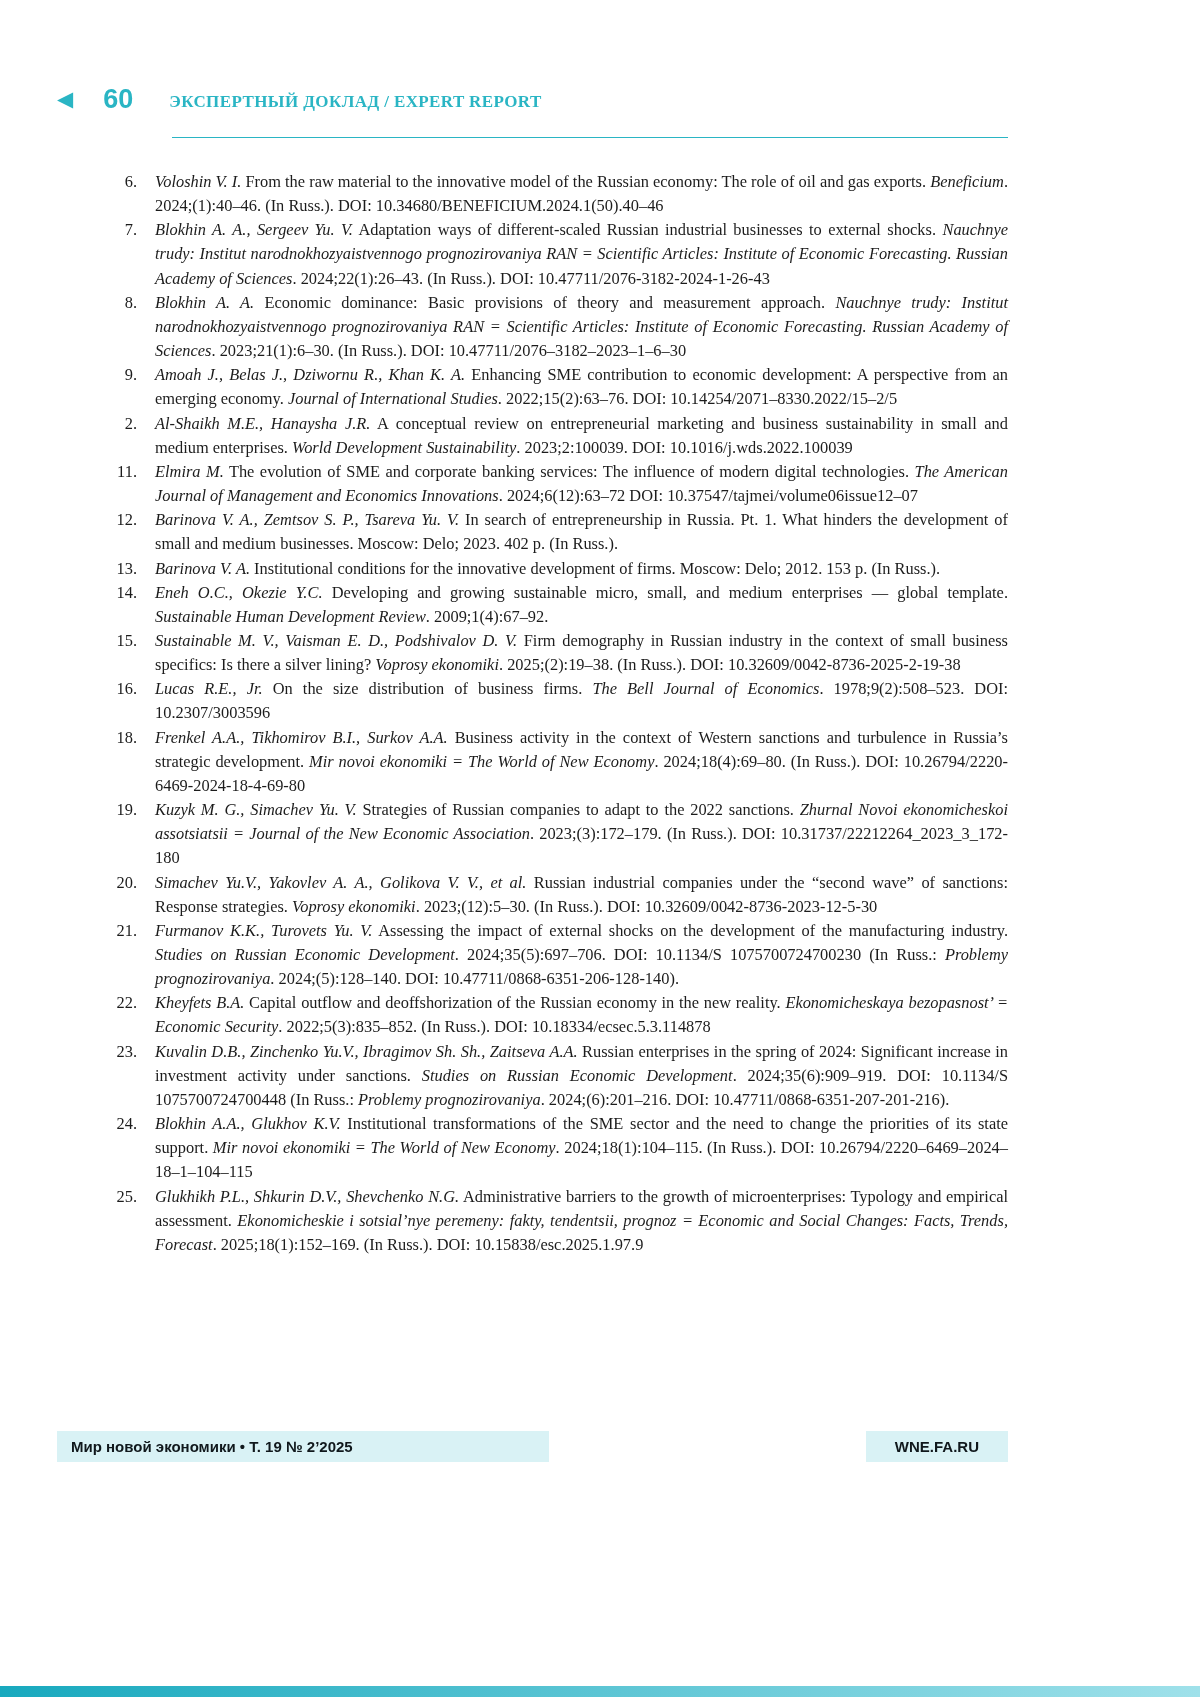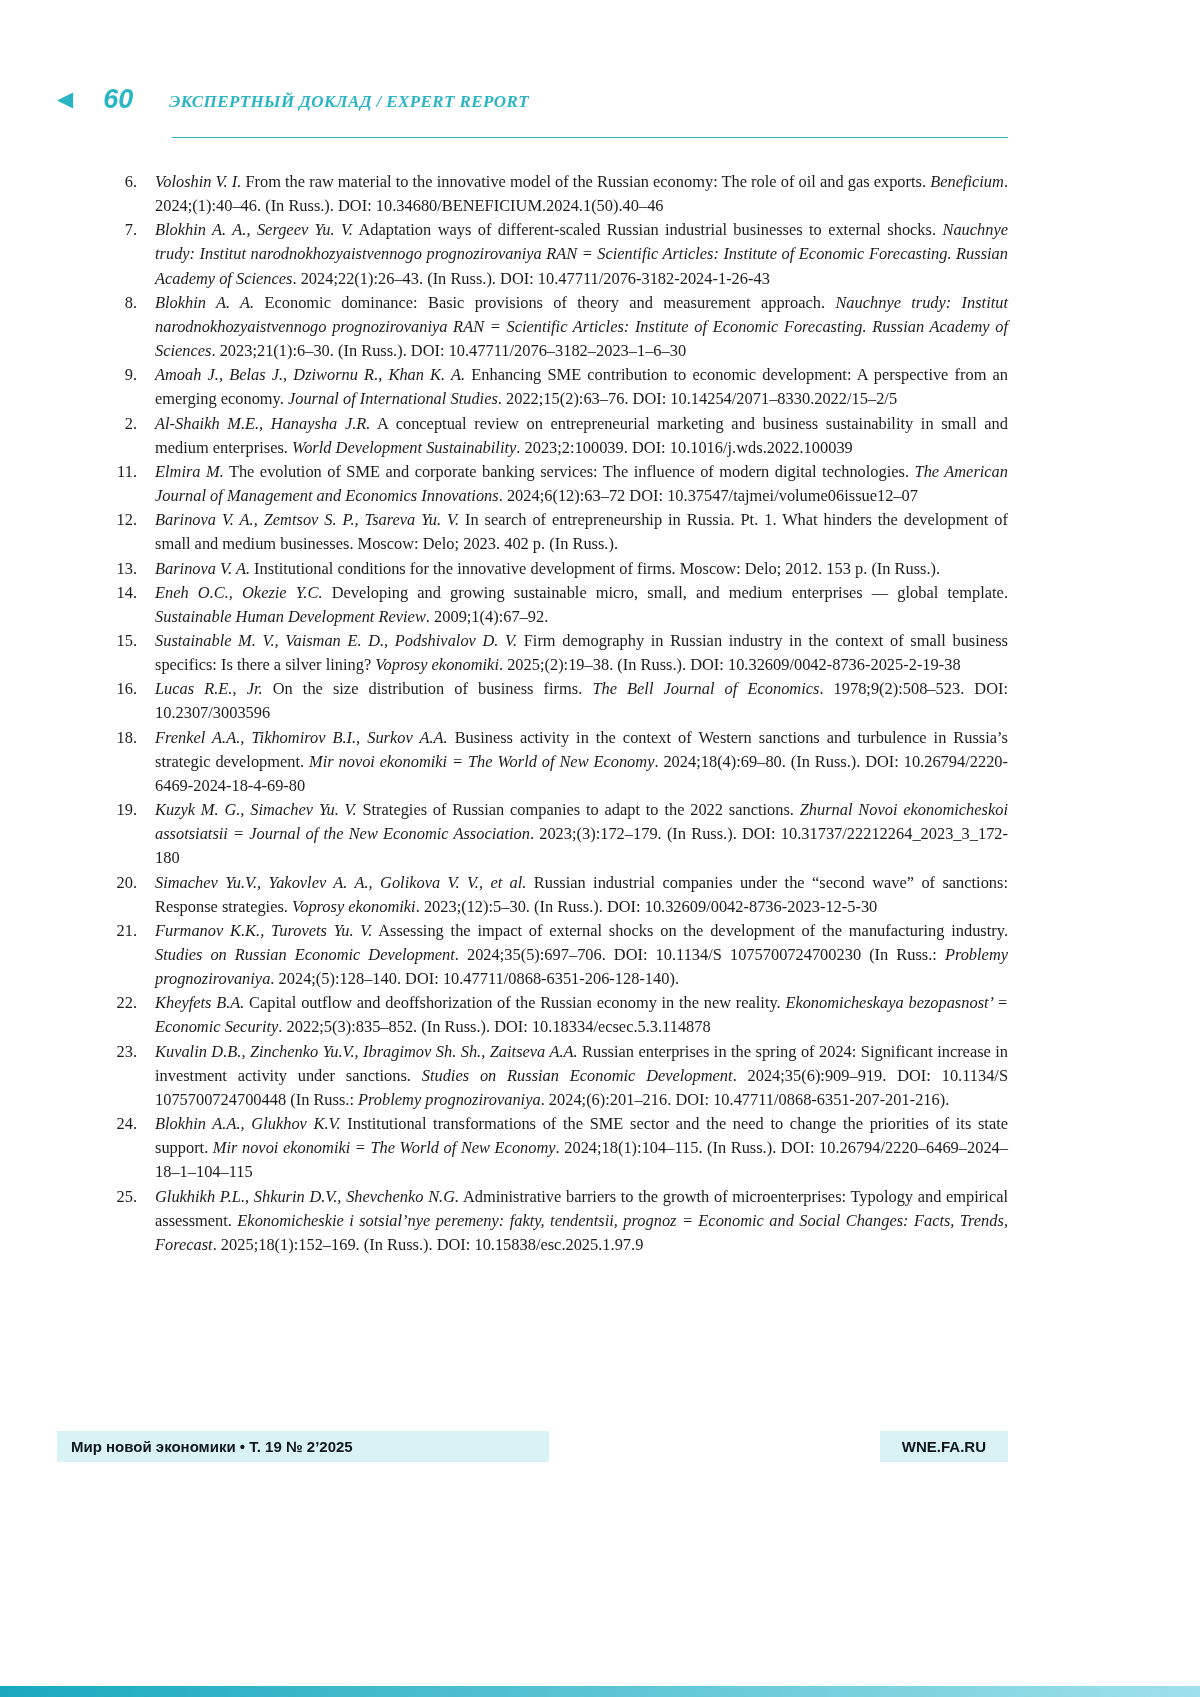--- a/index.html
+++ b/index.html
@@ -27,32 +27,30 @@
     font-size: 21px;
     line-height: 1;
   }
   .page-num {
     color: var(--accent, #2ab5c4);
     font-family: "Liberation Sans", sans-serif;
     font-weight: bold;
     font-size: 27px;
     margin-left: 30px;
     line-height: 1;
-    font-style: italic;
   }
   .header-title {
     color: var(--accent, #2ab5c4);
     font-family: "Liberation Serif", serif;
     font-weight: bold;
     font-size: 17px;
     letter-spacing: 0.4px;
     margin-left: 36px;
     line-height: 1;
     padding-top: 3px;
-    font-style: italic;
   }
   .header-rule {
     position: absolute;
     top: 137px; left: 172px; right: 192px;
     height: 1px;
     background: var(--accent, #2ab5c4);
   }
 
   
   .references {
@@ -96,21 +94,21 @@
     display: flex;
     align-items: center;
     padding-left: 14px;
     box-sizing: border-box;
   }
   .footer-spacer { flex: 1; }
   .footer-right {
     background: var(--footer-bg, #d9f2f5);
     display: flex;
     align-items: center;
-    padding: 0 22px;
+    padding: 0 29px;
   }
 
   
   .bottom-bar {
     position: absolute;
     left: 0; right: 0; bottom: 0;
     height: 11px;
     background: linear-gradient(90deg, var(--bar-start, #18a9be), var(--bar-end, #9fe1ea));
   }
 </style>

